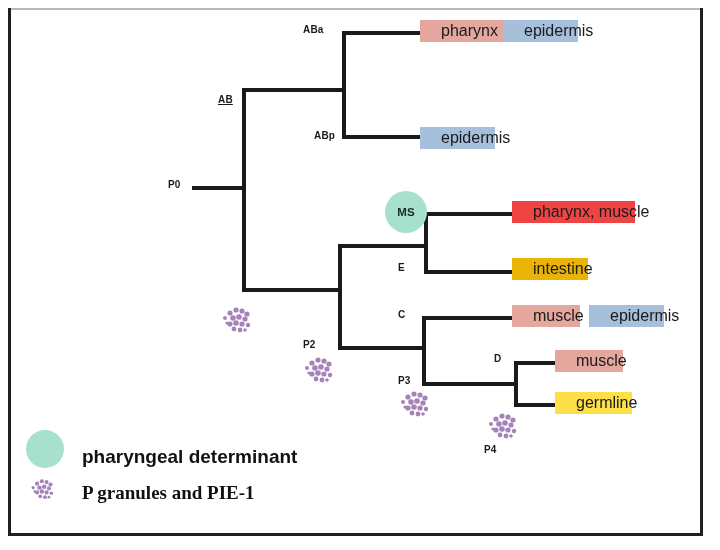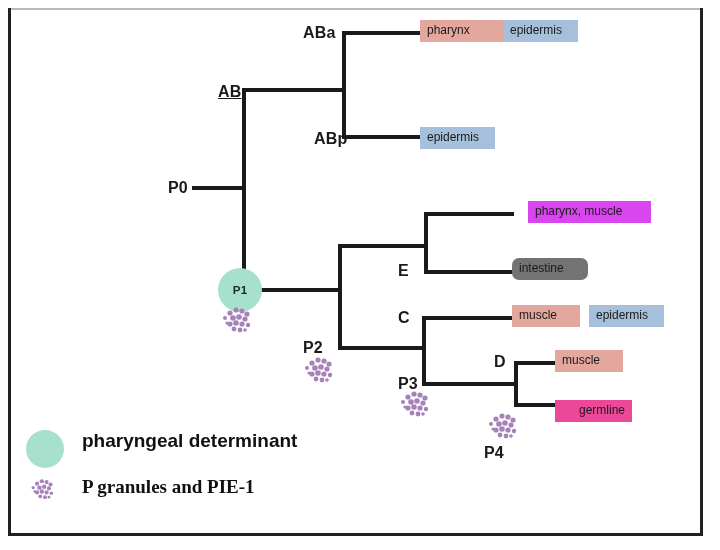--- a/index.html
+++ b/index.html
@@ -29,33 +29,33 @@
   .seg {
     position: absolute;
     background: #1a1a1a;
   }
   .seg-h { height: 4px; }
   .seg-v { width: 4px; }
 
   
   .node-label {
     position: absolute;
-    font-size: 16px;
+    font-size: 10px;
     font-weight: bold;
     color: #1a1a1a;
     white-space: nowrap;
     letter-spacing: 0.2px;
   }
 
   
   .fate {
     position: absolute;
-    font-size: 12px;
+    font-size: 16px;
     color: #1a1a1a;
-    padding: 3px 7px 4px 7px;
+    padding: 3px 7px 4px 21px;
     white-space: nowrap;
     box-sizing: border-box;
     line-height: 15px;
   }
 
   
   .circle {
     position: absolute;
     border-radius: 50%;
     display: flex;
@@ -67,21 +67,21 @@
     letter-spacing: 0.2px;
   }
 
   
   .granules { position: absolute; }
 
   
   .legend-row {
     position: absolute;
     display: flex;
-    align-items: flex-start;
+    align-items: flex-end;
   }
   .legend-text {
     font-size: 19px;
     font-weight: bold;
     color: #111111;
     white-space: nowrap;
   }
   .legend-swatch-circle {
     border-radius: 50%;
   }
@@ -128,32 +128,32 @@
 
   <div class="seg seg-h" style="left:422px; top:382px; width:96px;"></div>
 
   <div class="seg seg-v" style="left:514px; top:361px; height:46px;"></div>
 
   <div class="seg seg-h" style="left:514px; top:361px; width:44px;"></div>
 
   <div class="seg seg-h" style="left:514px; top:403px; width:44px;"></div>
 
   <div class="node-label" style="left:168px; top:179px;">P0</div>
-  <div class="node-label" style="left:218px; top:83px;text-decoration:underline;">AB</div>
+  <div class="node-label" style="left:218px; top:94px;text-decoration:underline;">AB</div>
   <div class="node-label" style="left:303px; top:24px;">ABa</div>
   <div class="node-label" style="left:314px; top:130px;">ABp</div>
   <div class="node-label" style="left:398px; top:262px;">E</div>
   <div class="node-label" style="left:303px; top:339px;">P2</div>
   <div class="node-label" style="left:398px; top:309px;">C</div>
   <div class="node-label" style="left:398px; top:375px;">P3</div>
   <div class="node-label" style="left:494px; top:353px;">D</div>
   <div class="node-label" style="left:484px; top:396px;margin-top:48px;">P4</div>
 
-  <div class="circle" style="left:218px; top:268px; width:44px; height:44px; background:#a7e0cd;">
-    <span>P1</span>
+  <div class="circle" style="left:385px; top:191px; width:42px; height:42px; background:#a7e0cd;">
+    <span>MS</span>
   </div>
 
   <svg class="granules" style="left:216px; top:304px;" width="48" height="34" viewBox="0 0 48 34">
     <g fill="#a682b8">
       <circle cx="9" cy="14" r="2"></circle>
         <circle cx="14" cy="9" r="2.6"></circle>
         <circle cx="20" cy="6" r="2.6"></circle>
       <circle cx="26" cy="7" r="2.6"></circle>
         <circle cx="31" cy="10" r="2.6"></circle>
         <circle cx="17" cy="14" r="2.8"></circle>
@@ -229,26 +229,26 @@
       <circle cx="18" cy="25" r="2.4"></circle>
         <circle cx="24" cy="26" r="2.4"></circle>
         <circle cx="29" cy="26" r="1.8"></circle>
       <circle cx="11" cy="19" r="1.6"></circle>
     </g>
   </svg>
 
   <div class="fate" style="left:420px; top:20px;  width:83px;  background:#e4a79e;">pharynx</div>
   <div class="fate" style="left:503px; top:20px;  width:75px;  background:#a6bfda;">epidermis</div>
   <div class="fate" style="left:420px; top:127px; width:75px;  background:#a6bfda;">epidermis</div>
-  <div class="fate" style="left:528px; top:201px; width:123px; background:#d946ef;">pharynx, muscle</div>
-  <div class="fate" style="left:512px; top:258px; width:76px;  background:#737373;border-radius:7px;">intestine</div>
+  <div class="fate" style="left:512px; top:201px; width:123px; background:#ef4444;">pharynx, muscle</div>
+  <div class="fate" style="left:512px; top:258px; width:76px;  background:#eab308;">intestine</div>
   <div class="fate" style="left:512px; top:305px; width:68px;  background:#e4a79e;">muscle</div>
   <div class="fate" style="left:589px; top:305px; width:75px;  background:#a6bfda;">epidermis</div>
   <div class="fate" style="left:555px; top:350px; width:68px;  background:#e4a79e;">muscle</div>
-  <div class="fate" style="left:555px; top:400px; width:77px;  background:#ec4899;text-align:right;">germline</div>
+  <div class="fate" style="left:555px; top:392px; width:77px;  background:#fde047;text-align:right;">germline</div>
 
   <div class="legend-row" style="left:26px; top:430px;">
     <div class="legend-swatch-circle" style="width:38px; height:38px; background:#a7e0cd; margin-right:18px;"></div>
     <div class="legend-text">pharyngeal determinant</div>
   </div>
 
   <div class="legend-row" style="left:26px; top:476px;font-family:Liberation Serif, serif;">
     <svg width="38" height="28" viewBox="0 0 48 34" style="margin-right:18px;">
       <g fill="#a682b8">
         <circle cx="9" cy="14" r="2"></circle>

